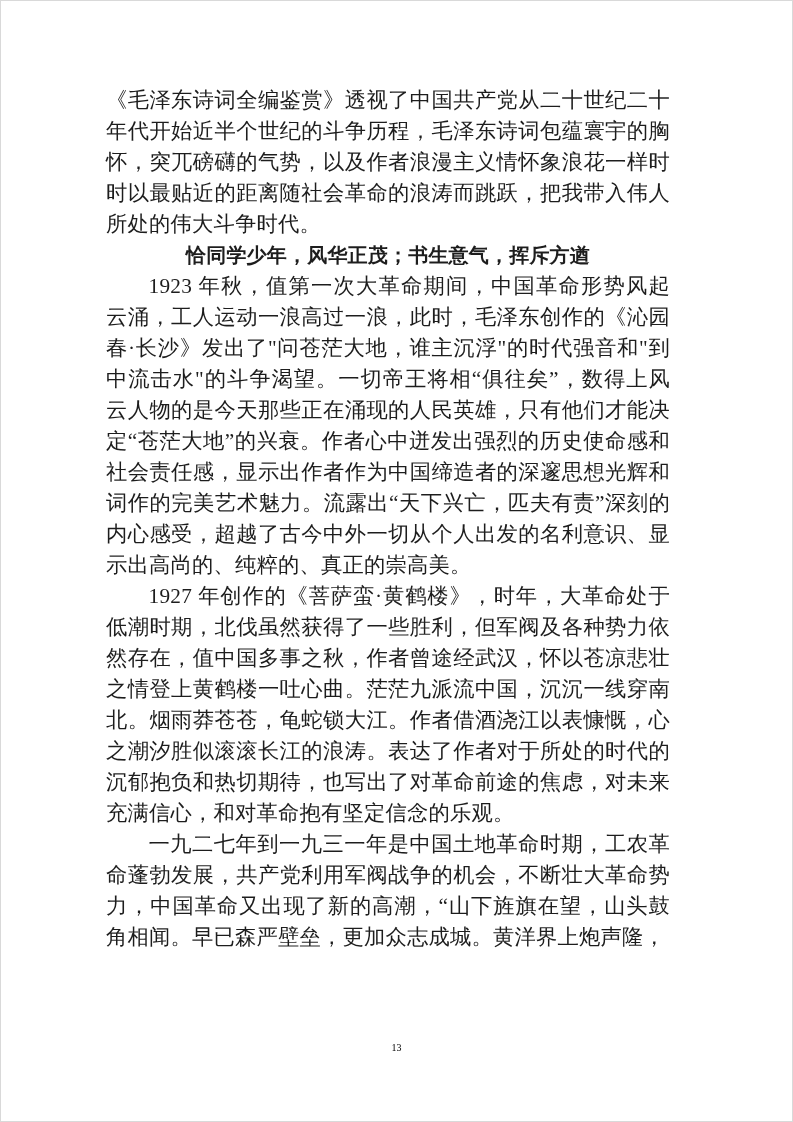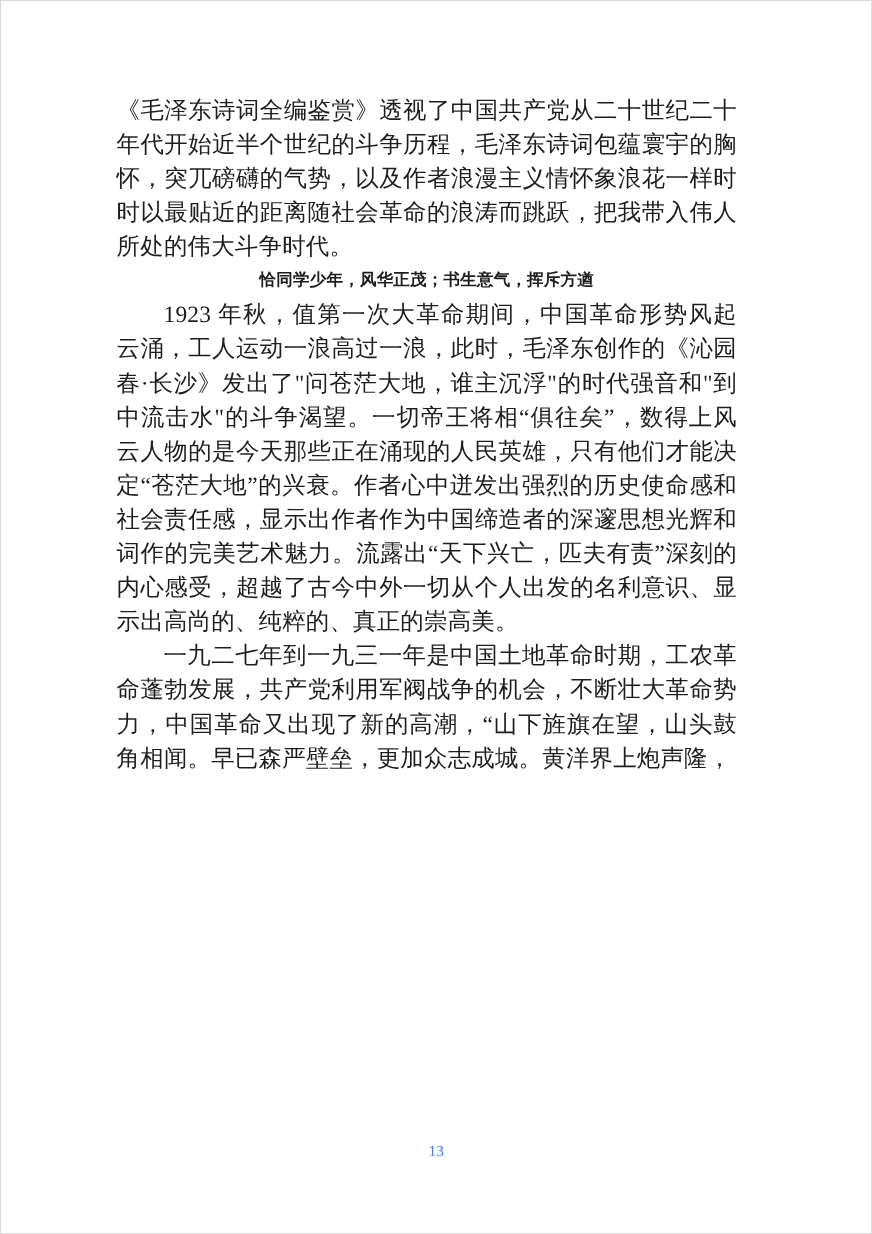--- a/index.html
+++ b/index.html
@@ -31,42 +31,43 @@
   }
   .para {
     margin: 0;
     text-indent: 2em;
   }
   .para.no-indent {
     text-indent: 0;
   }
   .heading {
     margin: 0;
-    font-size: 15px;
+    font-size: 20px;
     line-height: 31px;
     font-weight: bold;
     text-align: center;
     text-indent: 0;
   }
   .page-number {
     position: absolute;
     left: 0;
     right: 0;
     top: 1037px;
     text-align: center;
-    font-size: 14px;
+    font-size: 10px;
     line-height: 20px;
-    color: #3b82f6;
+    color: #000000;
     font-family: "Liberation Serif", serif;
   }
 </style>
 </head>
 <body>
 
 <div class="page">
   <div class="content">
     <p class="para no-indent">《毛泽东诗词全编鉴赏》透视了中国共产党从二十世纪二十年代开始近半个世纪的斗争历程，毛泽东诗词包蕴寰宇的胸怀，突兀磅礴的气势，以及作者浪漫主义情怀象浪花一样时时以最贴近的距离随社会革命的浪涛而跳跃，把我带入伟人所处的伟大斗争时代。</p>
     <p class="heading">恰同学少年，风华正茂；书生意气，挥斥方遒</p>
     <p class="para">1923 年秋，值第一次大革命期间，中国革命形势风起云涌，工人运动一浪高过一浪，此时，毛泽东创作的《沁园春·长沙》发出了"问苍茫大地，谁主沉浮"的时代强音和"到中流击水"的斗争渴望。一切帝王将相“俱往矣”，数得上风云人物的是今天那些正在涌现的人民英雄，只有他们才能决定“苍茫大地”的兴衰。作者心中迸发出强烈的历史使命感和社会责任感，显示出作者作为中国缔造者的深邃思想光辉和词作的完美艺术魅力。流露出“天下兴亡，匹夫有责”深刻的内心感受，超越了古今中外一切从个人出发的名利意识、显示出高尚的、纯粹的、真正的崇高美。</p>
+    <p class="para">1927 年创作的《菩萨蛮·黄鹤楼》，时年，大革命处于低潮时期，北伐虽然获得了一些胜利，但军阀及各种势力依然存在，值中国多事之秋，作者曾途经武汉，怀以苍凉悲壮之情登上黄鹤楼一吐心曲。茫茫九派流中国，沉沉一线穿南北。烟雨莽苍苍，龟蛇锁大江。作者借酒浇江以表慷慨，心之潮汐胜似滚滚长江的浪涛。表达了作者对于所处的时代的沉郁抱负和热切期待，也写出了对革命前途的焦虑，对未来充满信心，和对革命抱有坚定信念的乐观。</p>
     <p class="para">一九二七年到一九三一年是中国土地革命时期，工农革命蓬勃发展，共产党利用军阀战争的机会，不断壮大革命势力，中国革命又出现了新的高潮，“山下旌旗在望，山头鼓角相闻。早已森严壁垒，更加众志成城。黄洋界上炮声隆，</p>
   </div>
   <div class="page-number">13</div>
 </div>
 
 </body></html>

